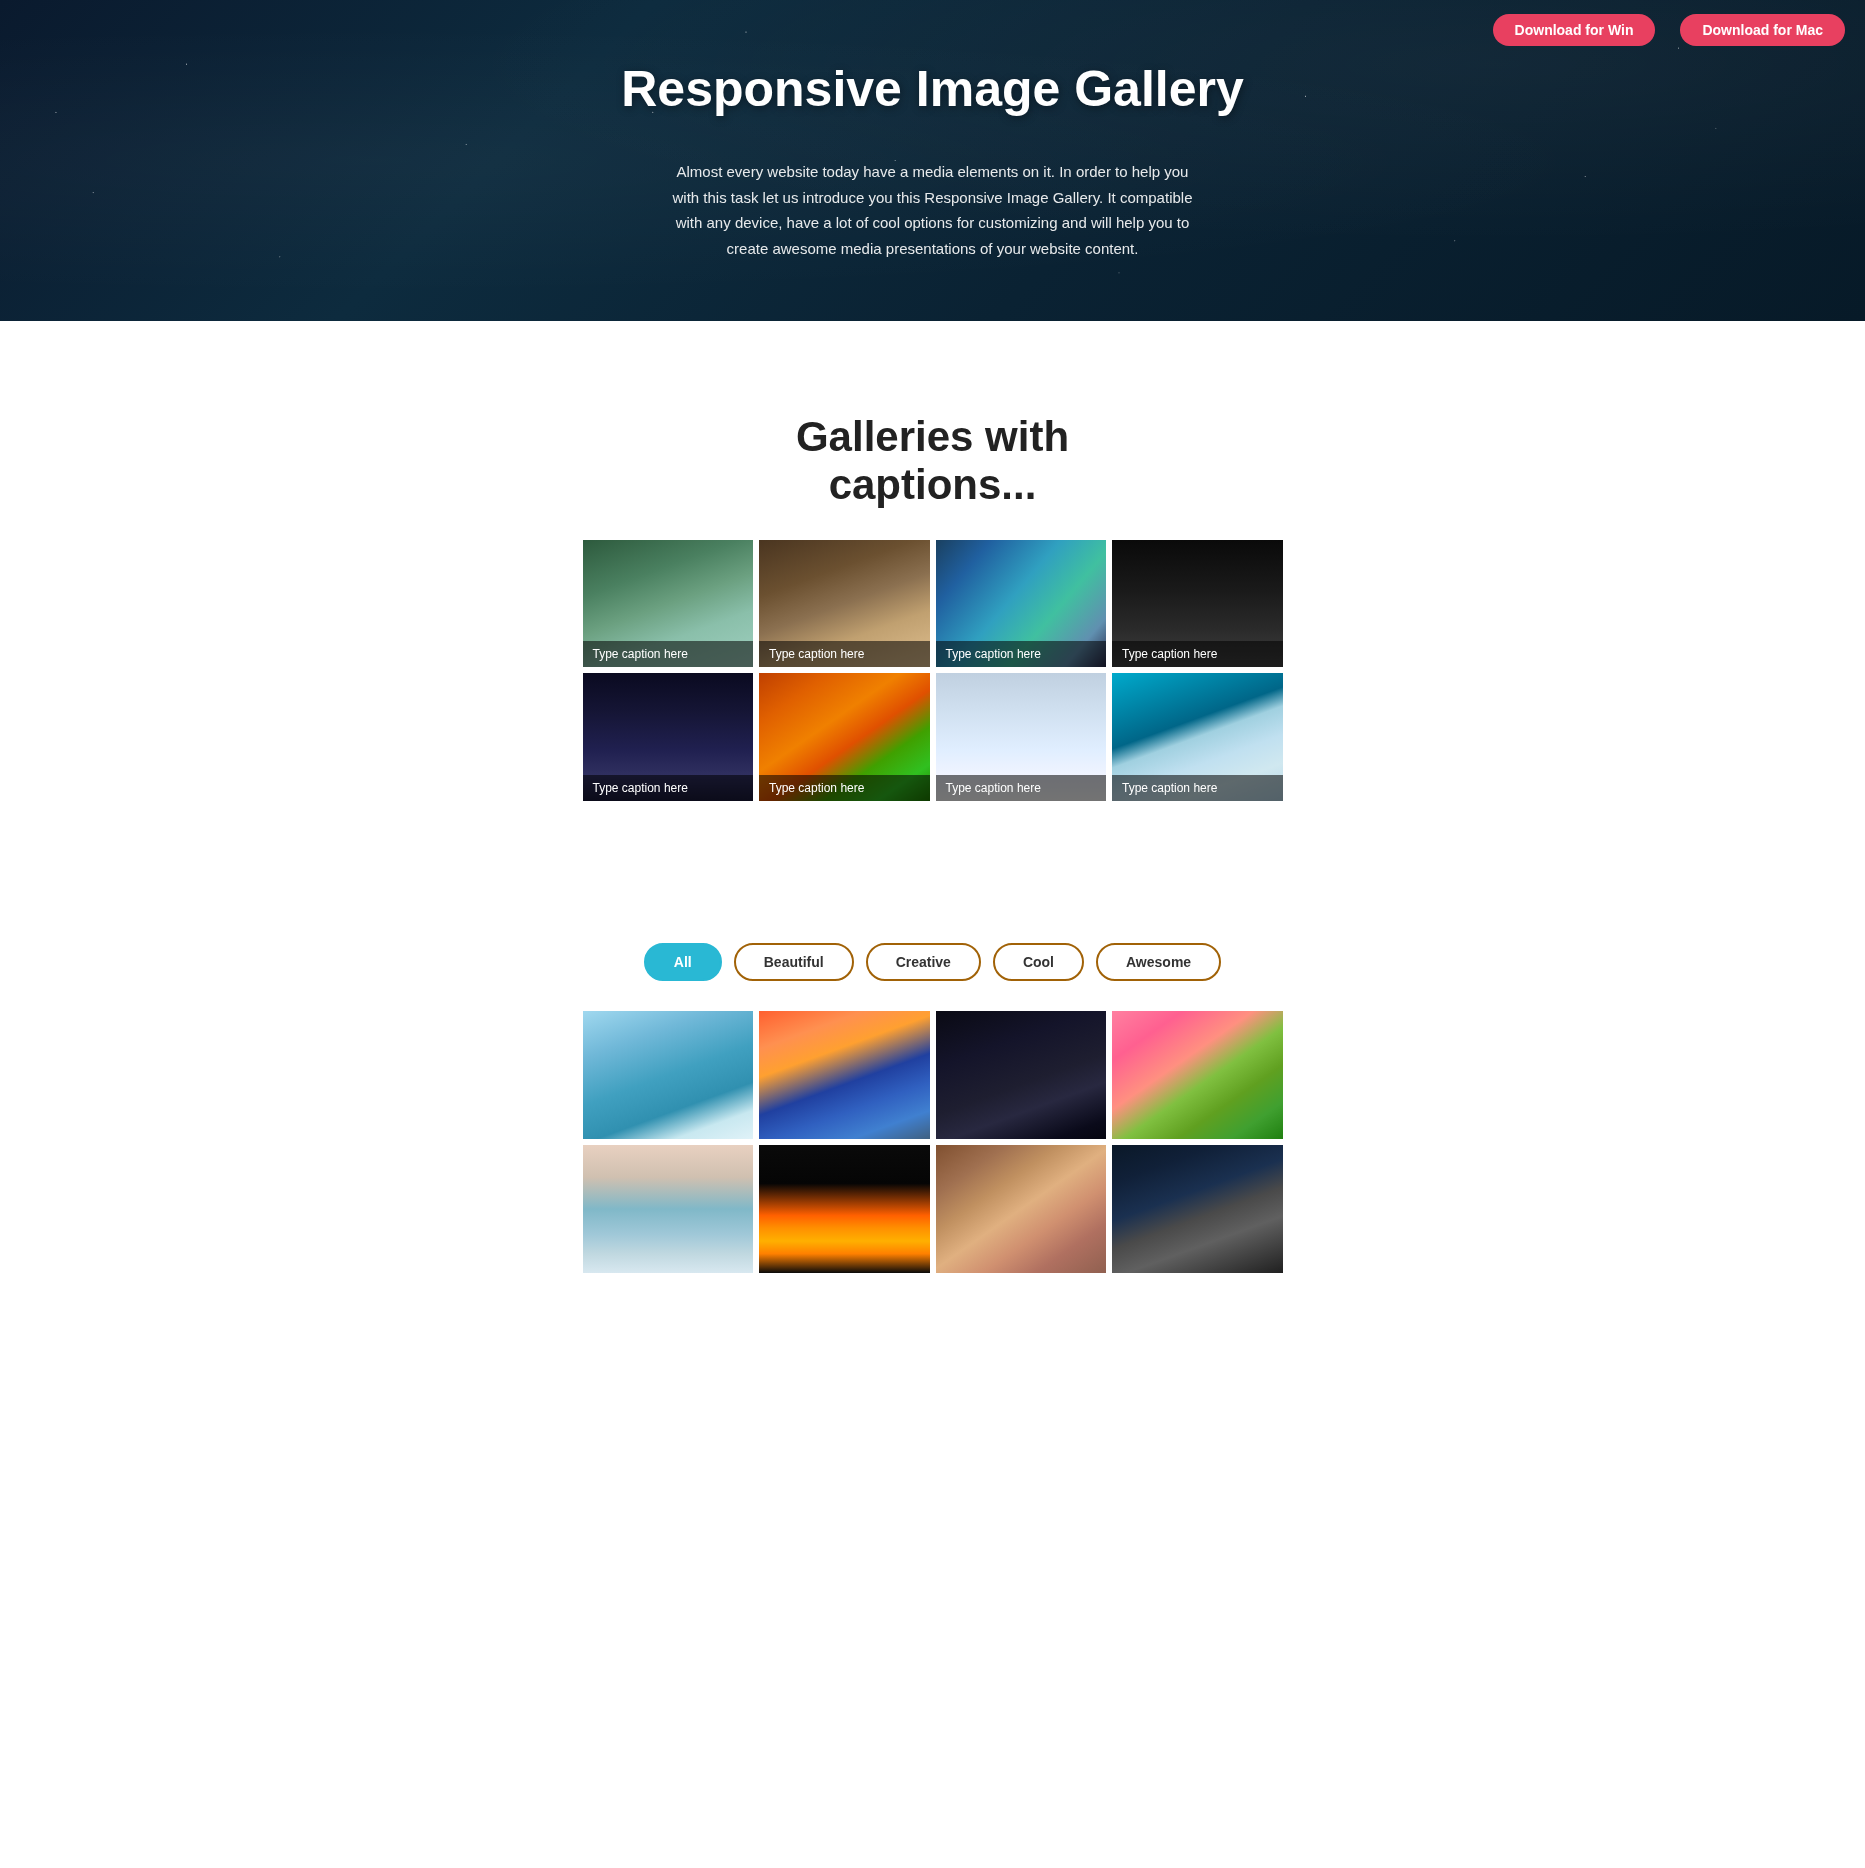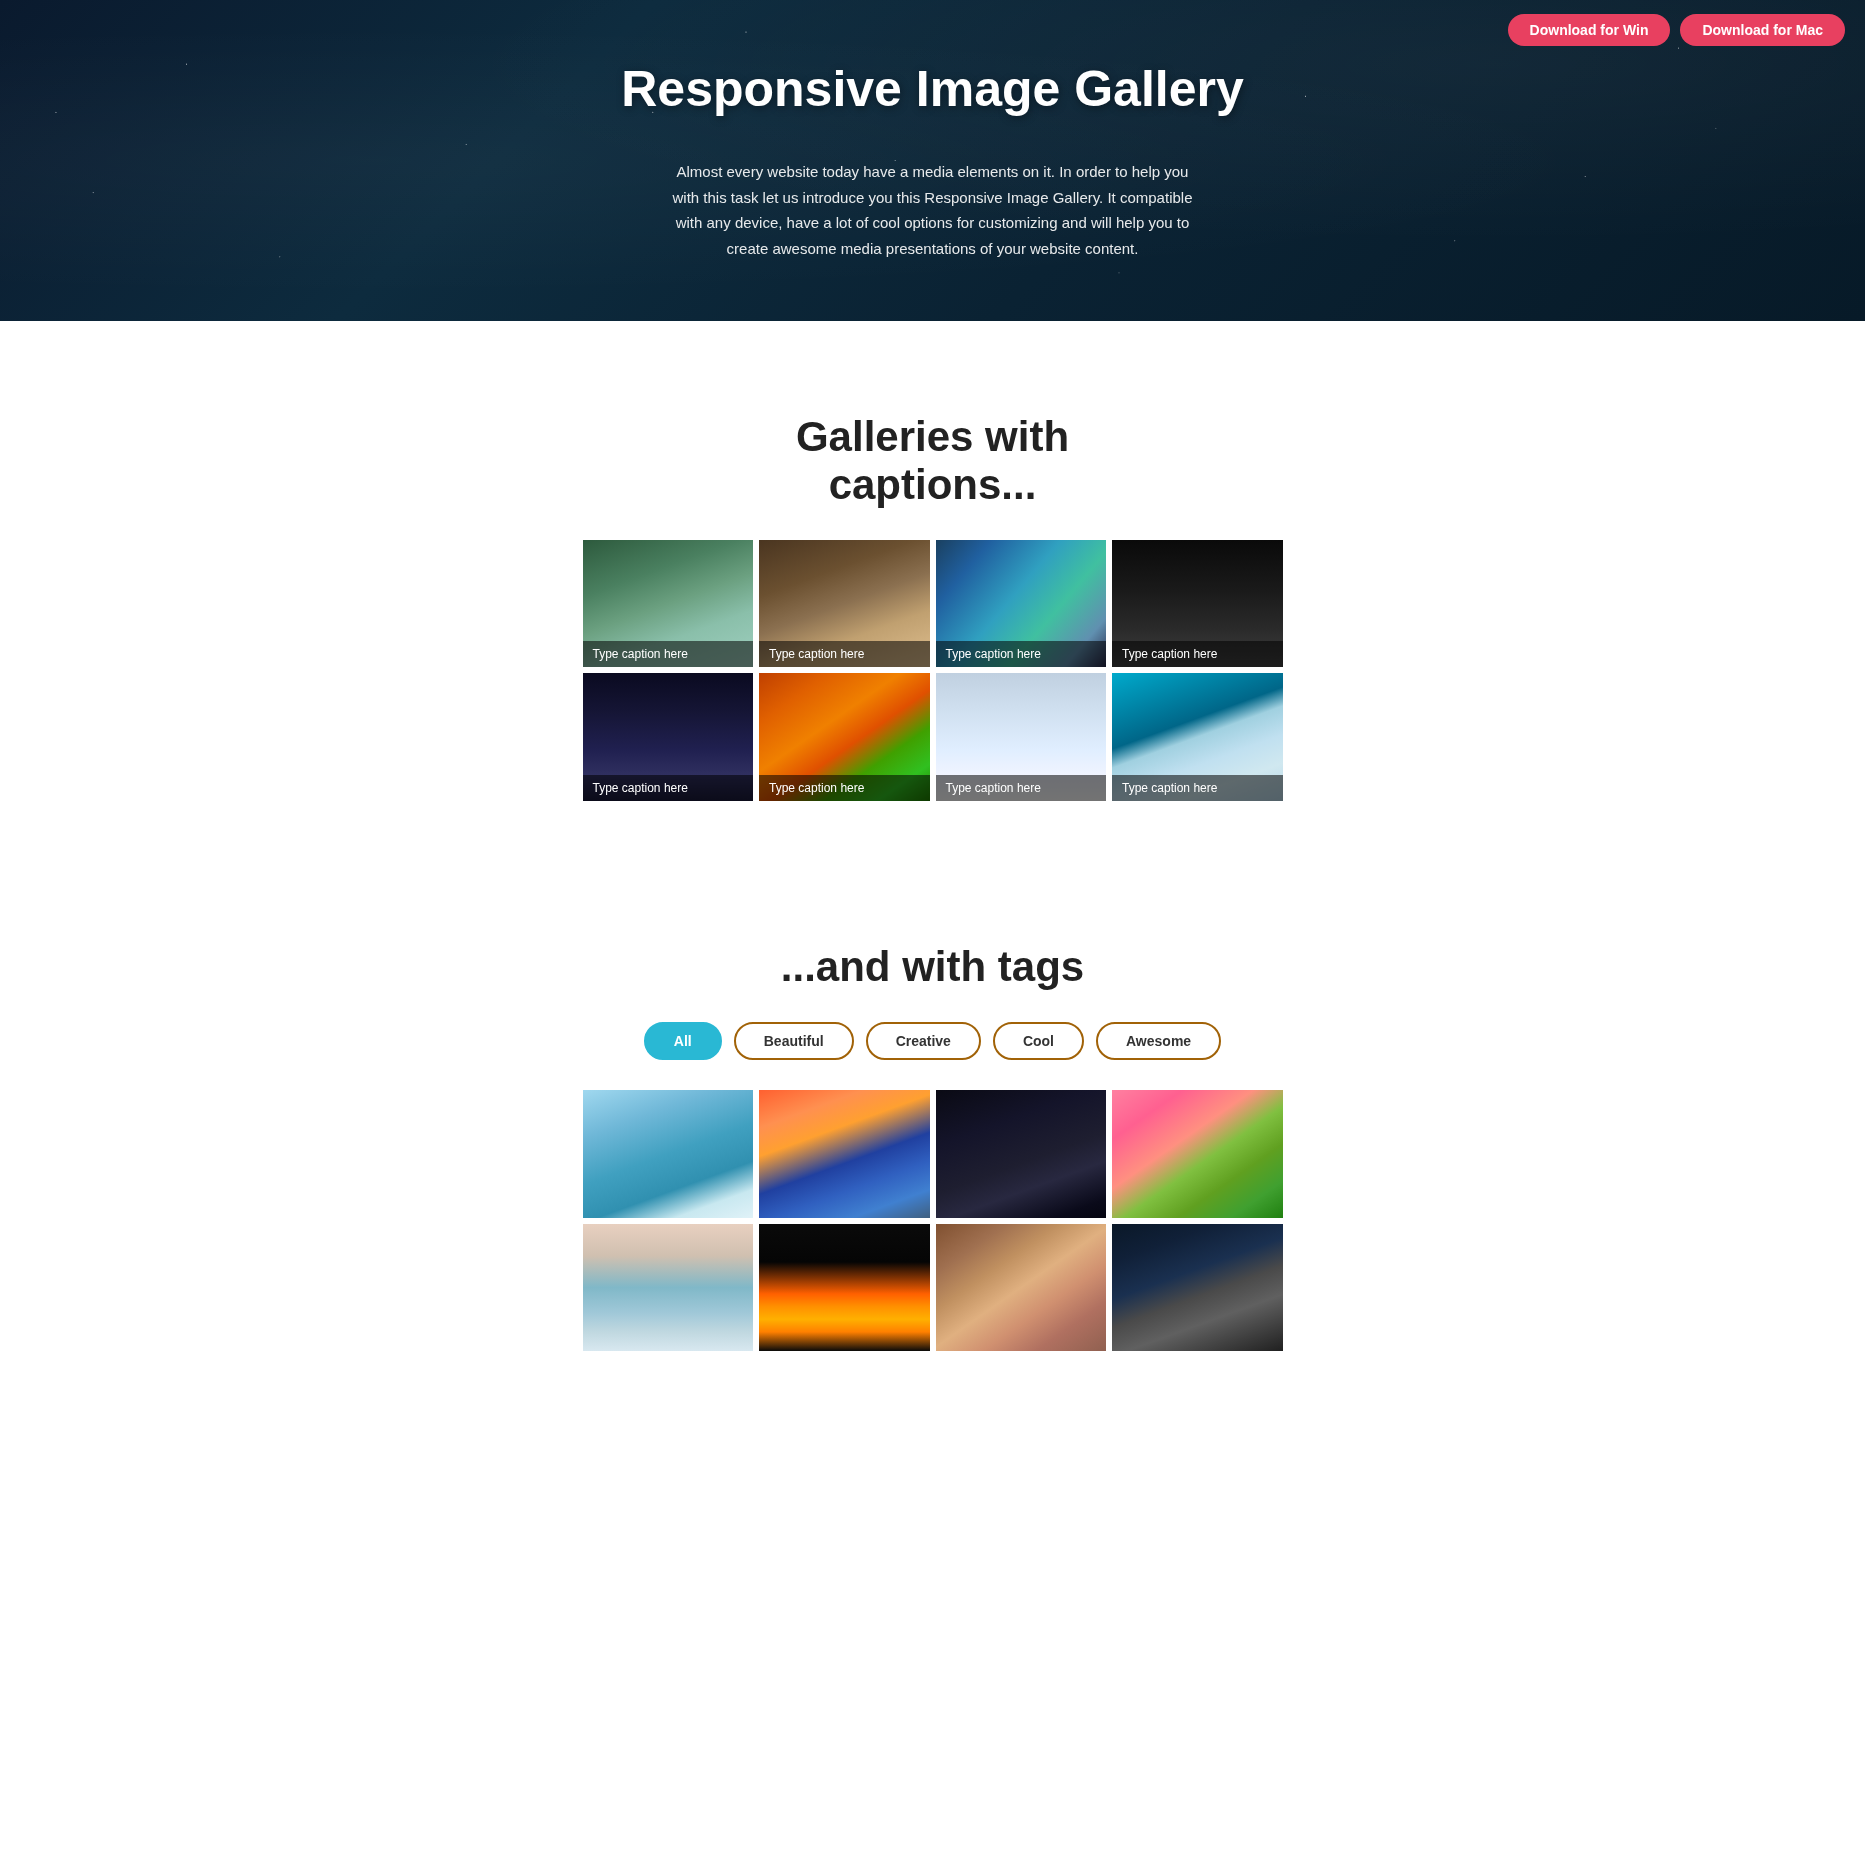--- a/index.html
+++ b/index.html
@@ -48,21 +48,21 @@
         radial-gradient(1px 1px at 48% 50%, rgba(255,255,255,0.5) 0%, transparent 100%),
         radial-gradient(1px 1px at 92% 40%, rgba(255,255,255,0.3) 0%, transparent 100%),
         radial-gradient(1px 1px at 3% 35%, rgba(255,255,255,0.6) 0%, transparent 100%);
     }
 
     .top-buttons {
       position: absolute;
       top: 14px;
       right: 20px;
       display: flex;
-      gap: 10px;
+      gap: 25px;
     }
 
     .btn-download {
       padding: 8px 22px;
       border-radius: 25px;
       border: none;
       cursor: pointer;
       font-weight: bold;
       font-size: 14px;
       color: #fff;
@@ -279,21 +279,20 @@
         <div class="gallery-caption">Type caption here</div>
       </div>
       <div class="gallery-item" style="position: relative;">
         <div class="img-placeholder img-city" style="width: 100%; height: 100%; position: absolute; inset: 0px;"></div>
         <div class="gallery-caption">Type caption here</div>
       </div>
     </div>
 </section>
 
 <section class="section">
-  <h2 class="section-title">...and with tags</h2>
 
   <div class="tags-row">
   <button class="tag-btn active">All</button>
       <button class="tag-btn">Beautiful</button>
       <button class="tag-btn">Creative</button>
       <button class="tag-btn">Cool</button>
       <button class="tag-btn">Awesome</button>
     </div>
 
   <div class="bottom-gallery">

